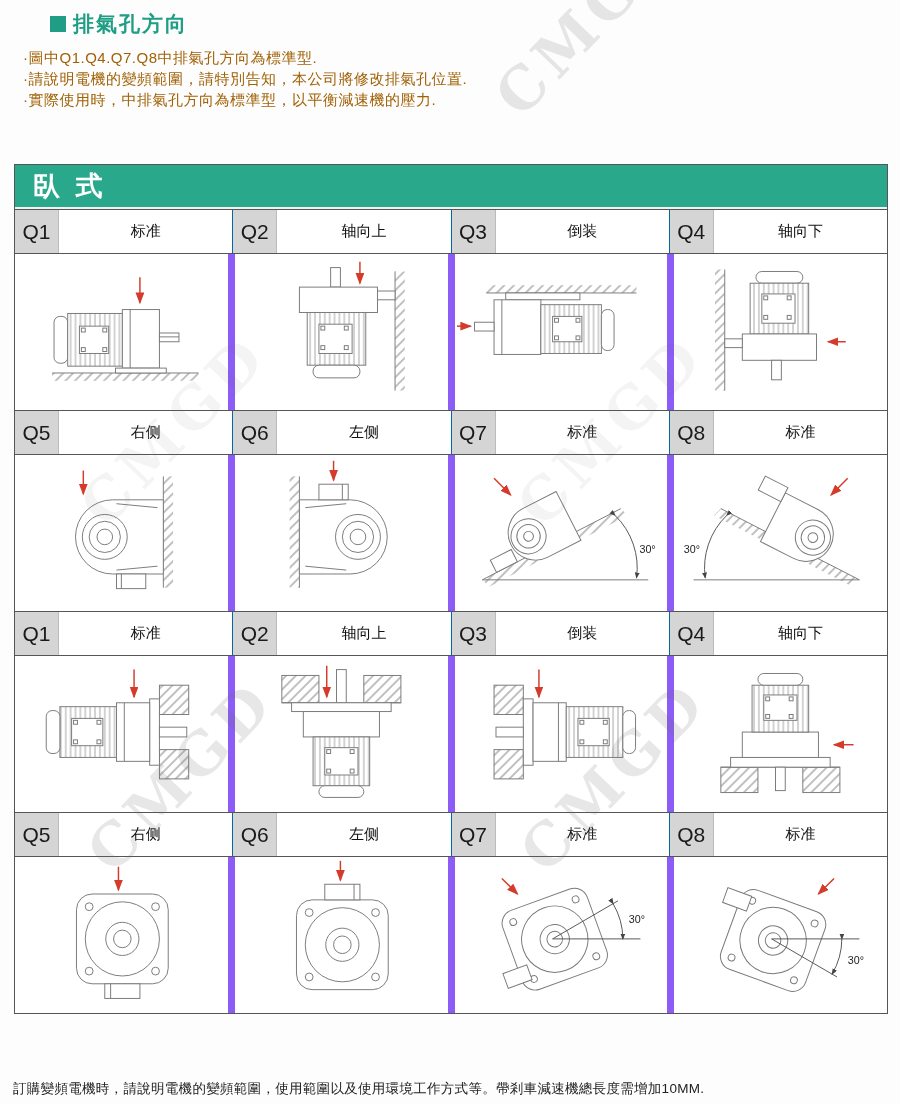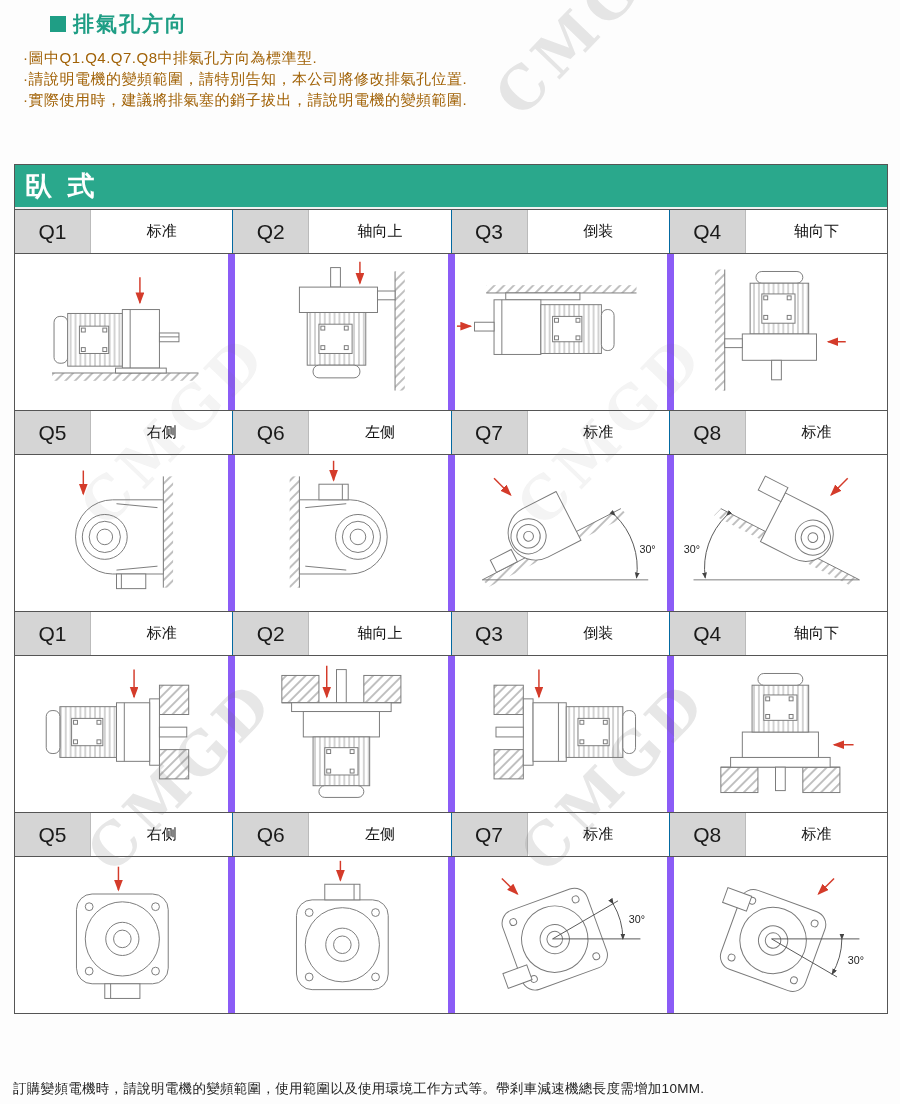--- a/index.html
+++ b/index.html
@@ -20,29 +20,29 @@
   .notes{margin-top:9px;padding-left:9px;}
   .note-line{font-size:15px;line-height:21px;color:#a16207;letter-spacing:0.5px;}
   
   .vent-table{
     position:absolute;left:14px;top:164px;width:872px;
     border:1px solid #555;background:#fff;
   }
   .band{
     height:44px;background:#2aa88c;color:#fff;
     display:flex;align-items:center;
-    padding-left:10px;border-bottom:2px solid #f2f2f2;
+    padding-left:18px;border-bottom:2px solid #f2f2f2;
     box-sizing:border-box;
   }
   .band-title{font-size:27px;font-weight:bold;letter-spacing:4px;}
   .label-row{display:flex;height:43px;border-bottom:1px solid #555;border-top:1px solid #555;}
   .label-cell{flex:1;display:flex;border-left:1px solid #0369a1;box-sizing:border-box;}
   .label-cell:first-child{border-left:none;}
   .qcode{
-    width:76px;background:#d5d5d5;display:flex;align-items:center;justify-content:center;
+    width:44px;background:#d5d5d5;display:flex;align-items:center;justify-content:center;
     font-size:21px;color:#1a1a1a;border-right:1px solid #bbb;box-sizing:border-box;
   }
   .qlabel{flex:1;display:flex;align-items:center;justify-content:center;font-size:15px;color:#111;}
   .diagram-row{display:flex;height:156px;}
   .diagram-cell{flex:1;border-left:7px solid #8b5cf6;box-sizing:border-box;position:relative;background:#fff;}
   .diagram-cell:first-child{border-left:none;}
   .diagram-cell svg{width:100%;height:100%;display:block;}
   
   .o{fill:#fff;stroke:#7a7a7a;stroke-width:1;}
   .l{fill:none;stroke:#7a7a7a;stroke-width:1;}
@@ -91,21 +91,21 @@
   </svg>
 
   <div class="doc-header">
     <div class="title-row">
       <span class="title-square"></span>
       <span class="doc-title">排氣孔方向</span>
     </div>
     <div class="notes">
       <div class="note-line">·圖中Q1.Q4.Q7.Q8中排氣孔方向為標準型.</div>
       <div class="note-line">·請說明電機的變頻範圍，請特別告知，本公司將修改排氣孔位置.</div>
-      <div class="note-line">·實際使用時，建議將排氣塞的銷子拔出，請說明電機的變頻範圍.</div>
+      <div class="note-line">·實際使用時，中排氣孔方向為標準型，以平衡減速機的壓力.</div>
     </div>
   </div>
 
   <div class="vent-table">
 
     <div class="band">
       <span class="band-title">臥 式</span>
     </div>
 
     <div class="label-row">

